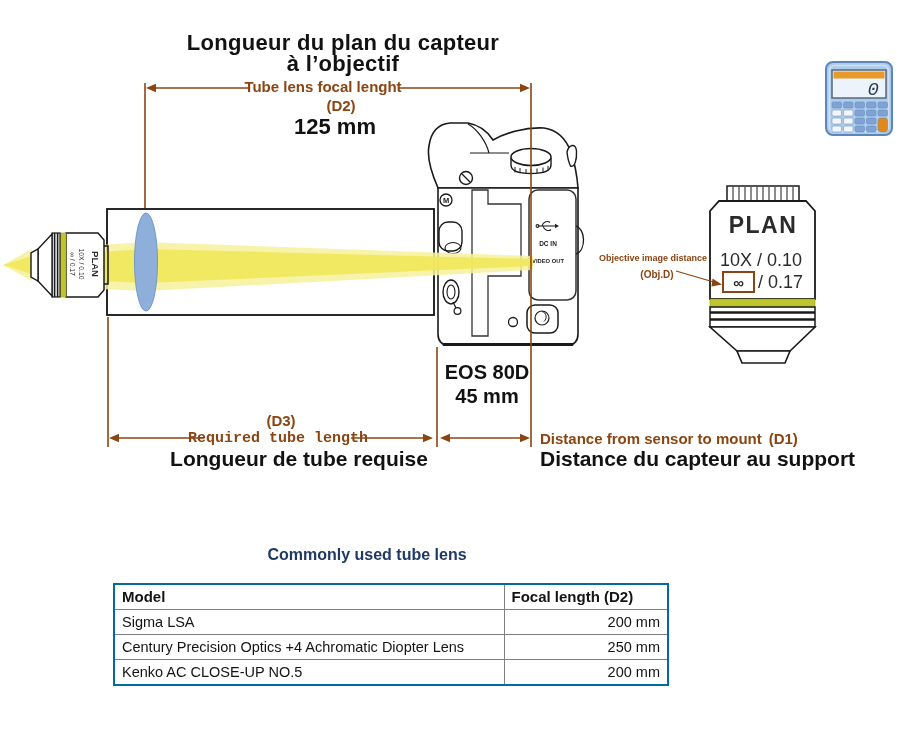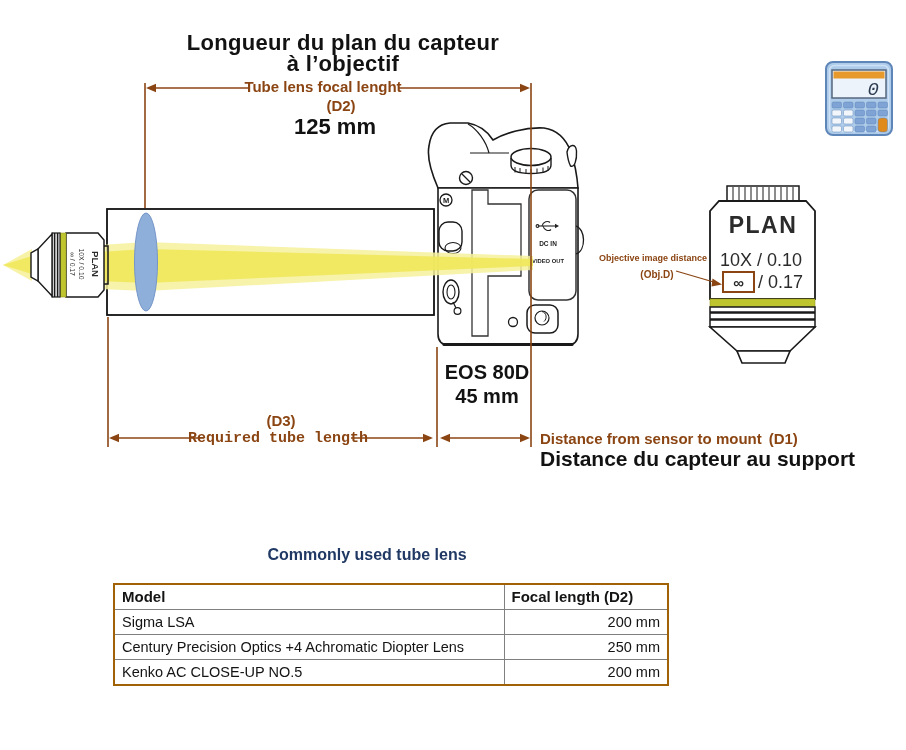--- a/index.html
+++ b/index.html
@@ -20,21 +20,21 @@
   .obj-name{font-size:23px;font-weight:600;color:#2b2b2b;letter-spacing:1.5px;}
   .obj-spec{font-size:18px;font-weight:500;color:#2b2b2b;}
   .inf-row{display:flex;align-items:center;gap:3px;}
   .inf-box{border:2px solid #8B4513;width:29px;height:18px;display:flex;align-items:center;justify-content:center;
            font-size:15px;font-weight:700;color:#2b2b2b;background:#fff;}
   .annot{font-size:9px;font-weight:600;width:104px;text-align:left;line-height:10px;}
   .annot-code{font-size:10px;font-weight:700;}
   .d1row{display:flex;gap:7px;align-items:center;}
   .tbl-title{font-size:16px;font-weight:700;color:#1F3864;}
   table.lens{position:absolute;left:113px;top:583px;border-collapse:collapse;table-layout:fixed;
-    width:554px;font-size:14.5px;color:#141414;background:#fff;border:2px solid #a16207;}
+    width:554px;font-size:14.5px;color:#141414;background:#fff;border:2px solid #0369a1;}
   table.lens th,table.lens td{border:1px solid #808080;padding:2px 7px;height:20px;line-height:18px;
     overflow:hidden;white-space:nowrap;}
   table.lens th{font-size:15px;font-weight:700;text-align:left;}
   table.lens th.focal-h{}
   table.lens td.focal{text-align:right;}
 </style>
 </head>
 <body>
 
 <div class="canvas">
@@ -208,20 +208,21 @@
 
   <div class="lbl ctr t-dim brown" style="left:323px;top:78px;">Tube lens focal lenght</div>
   <div class="lbl ctr t-code brown" style="left:341px;top:97px;">(D2)</div>
   <div class="lbl ctr t-big" style="left:335px;top:114px;">125 mm</div>
 
   <div class="lbl ctr t-med" style="left:487px;top:361px;">EOS 80D</div>
   <div class="lbl ctr t-med" style="left:487px;top:385px;">45 mm</div>
 
   <div class="lbl ctr t-code brown" style="left:281px;top:412px;">(D3)</div>
   <div class="lbl ctr t-dim brown" style="left:278px;top:430px;font-family:Liberation Mono, monospace;">Required  tube length</div>
+  <div class="lbl ctr t-fr" style="left:299px;top:447px;">Longueur de tube requise</div>
 
   <div class="lbl d1row" style="left:540px;top:430px;">
     <span class="t-dim brown">Distance from sensor to mount</span>
     <span class="t-code brown">(D1)</span>
   </div>
   <div class="lbl t-fr" style="left:540px;top:447px;">Distance du capteur au support</div>
 
   <div class="lbl ctr obj-name" style="left:763px;top:212px;">PLAN</div>
   <div class="lbl ctr obj-spec" style="left:761px;top:250px;">10X / 0.10</div>
   <div class="lbl inf-row" style="left:722px;top:271px;">

